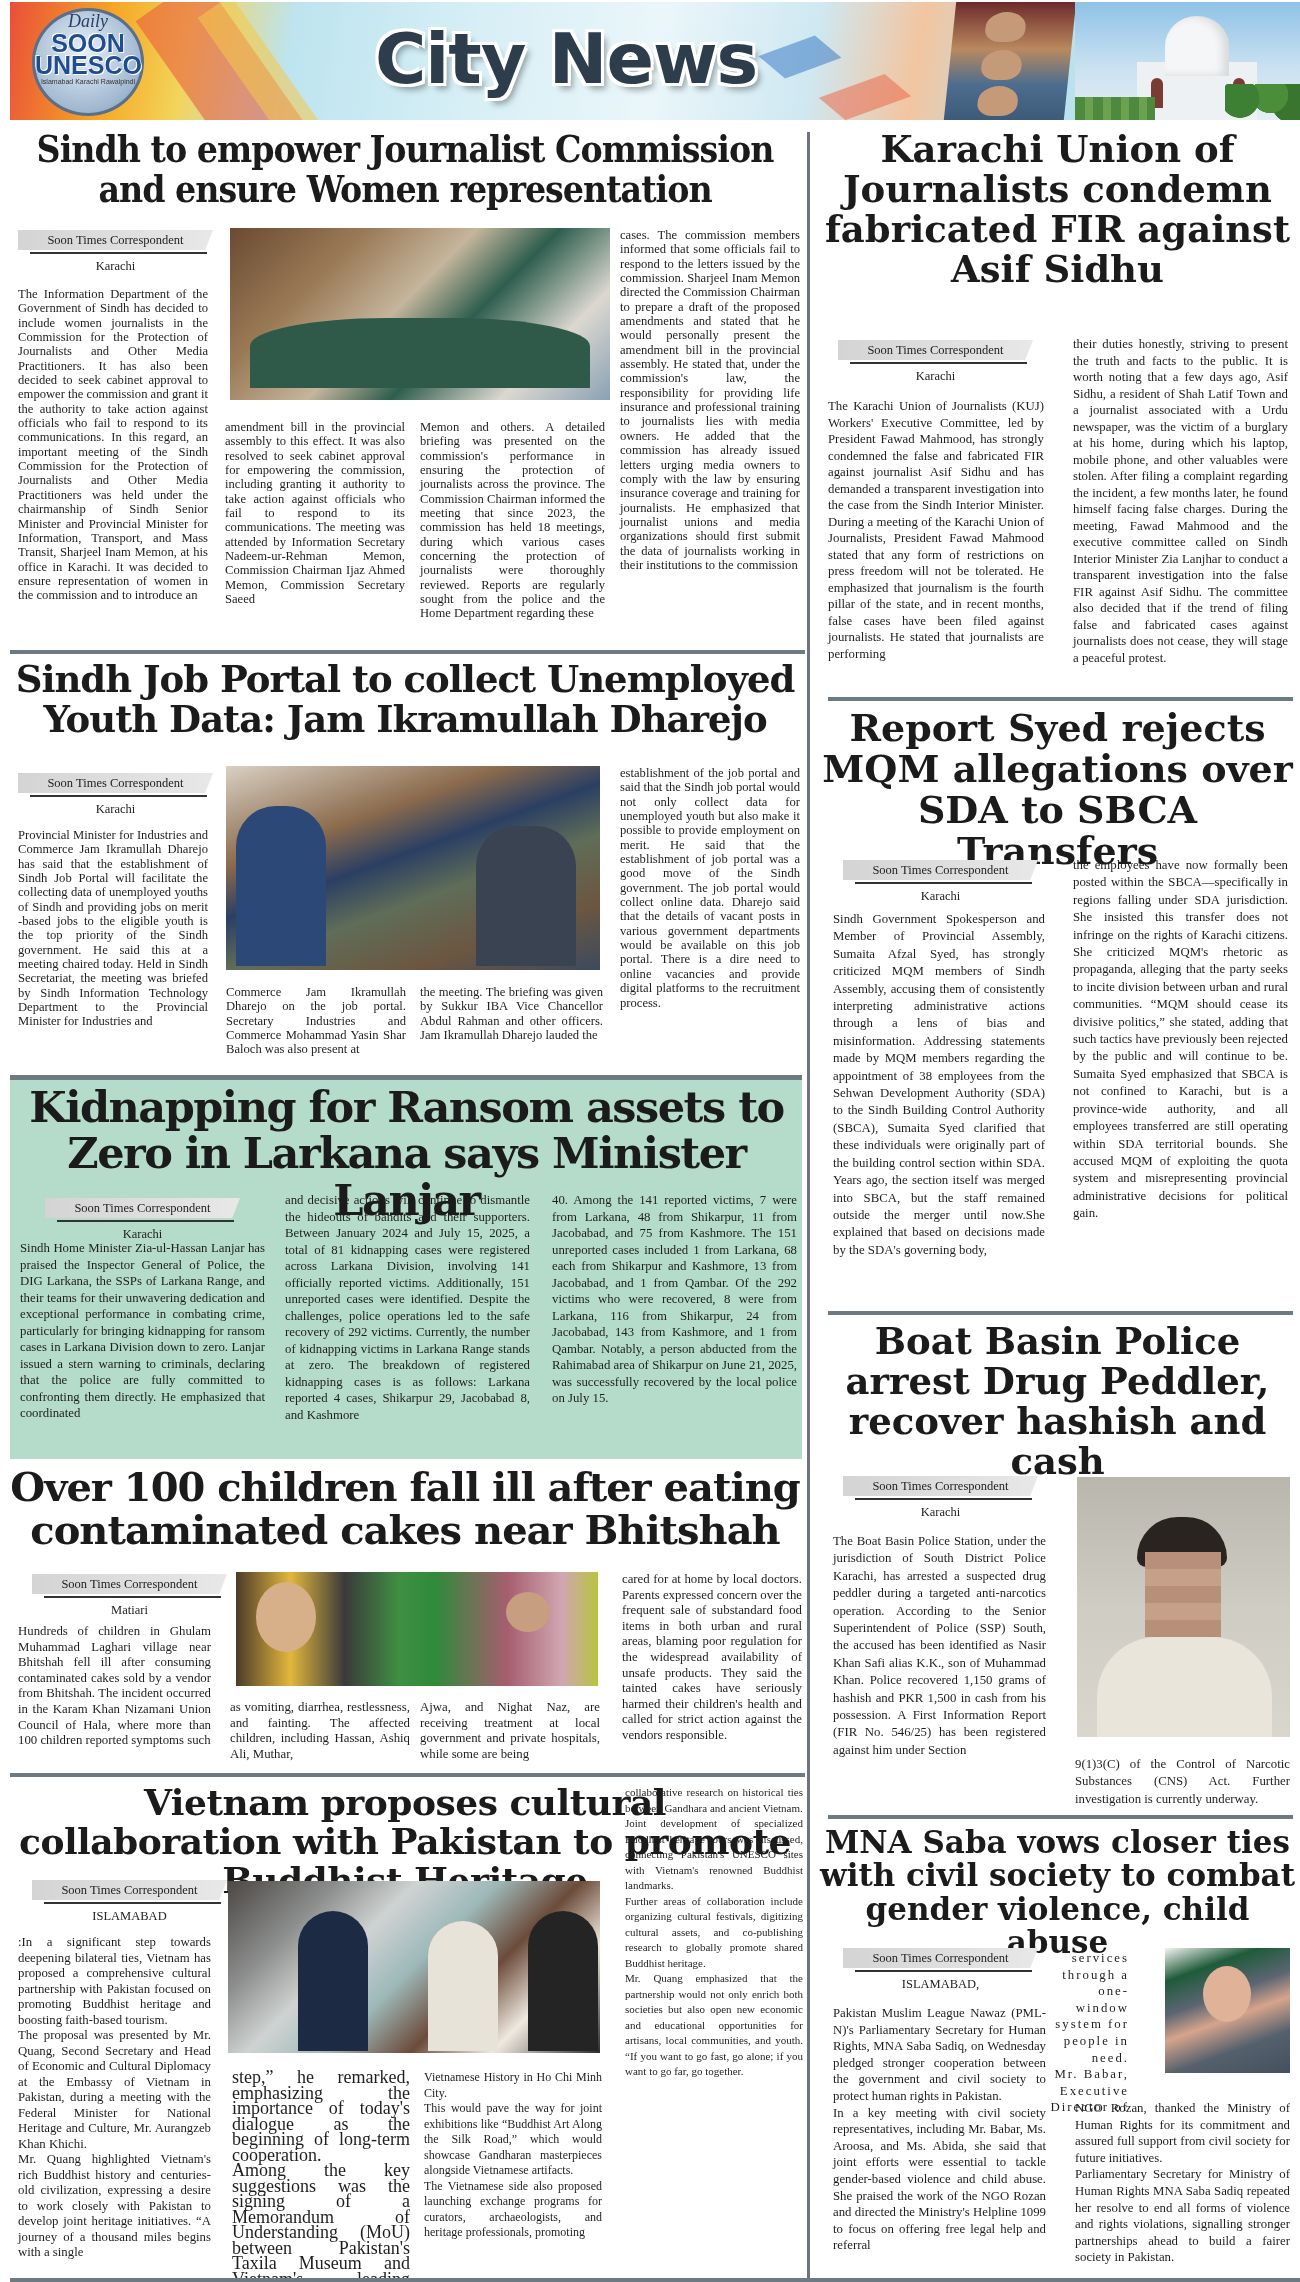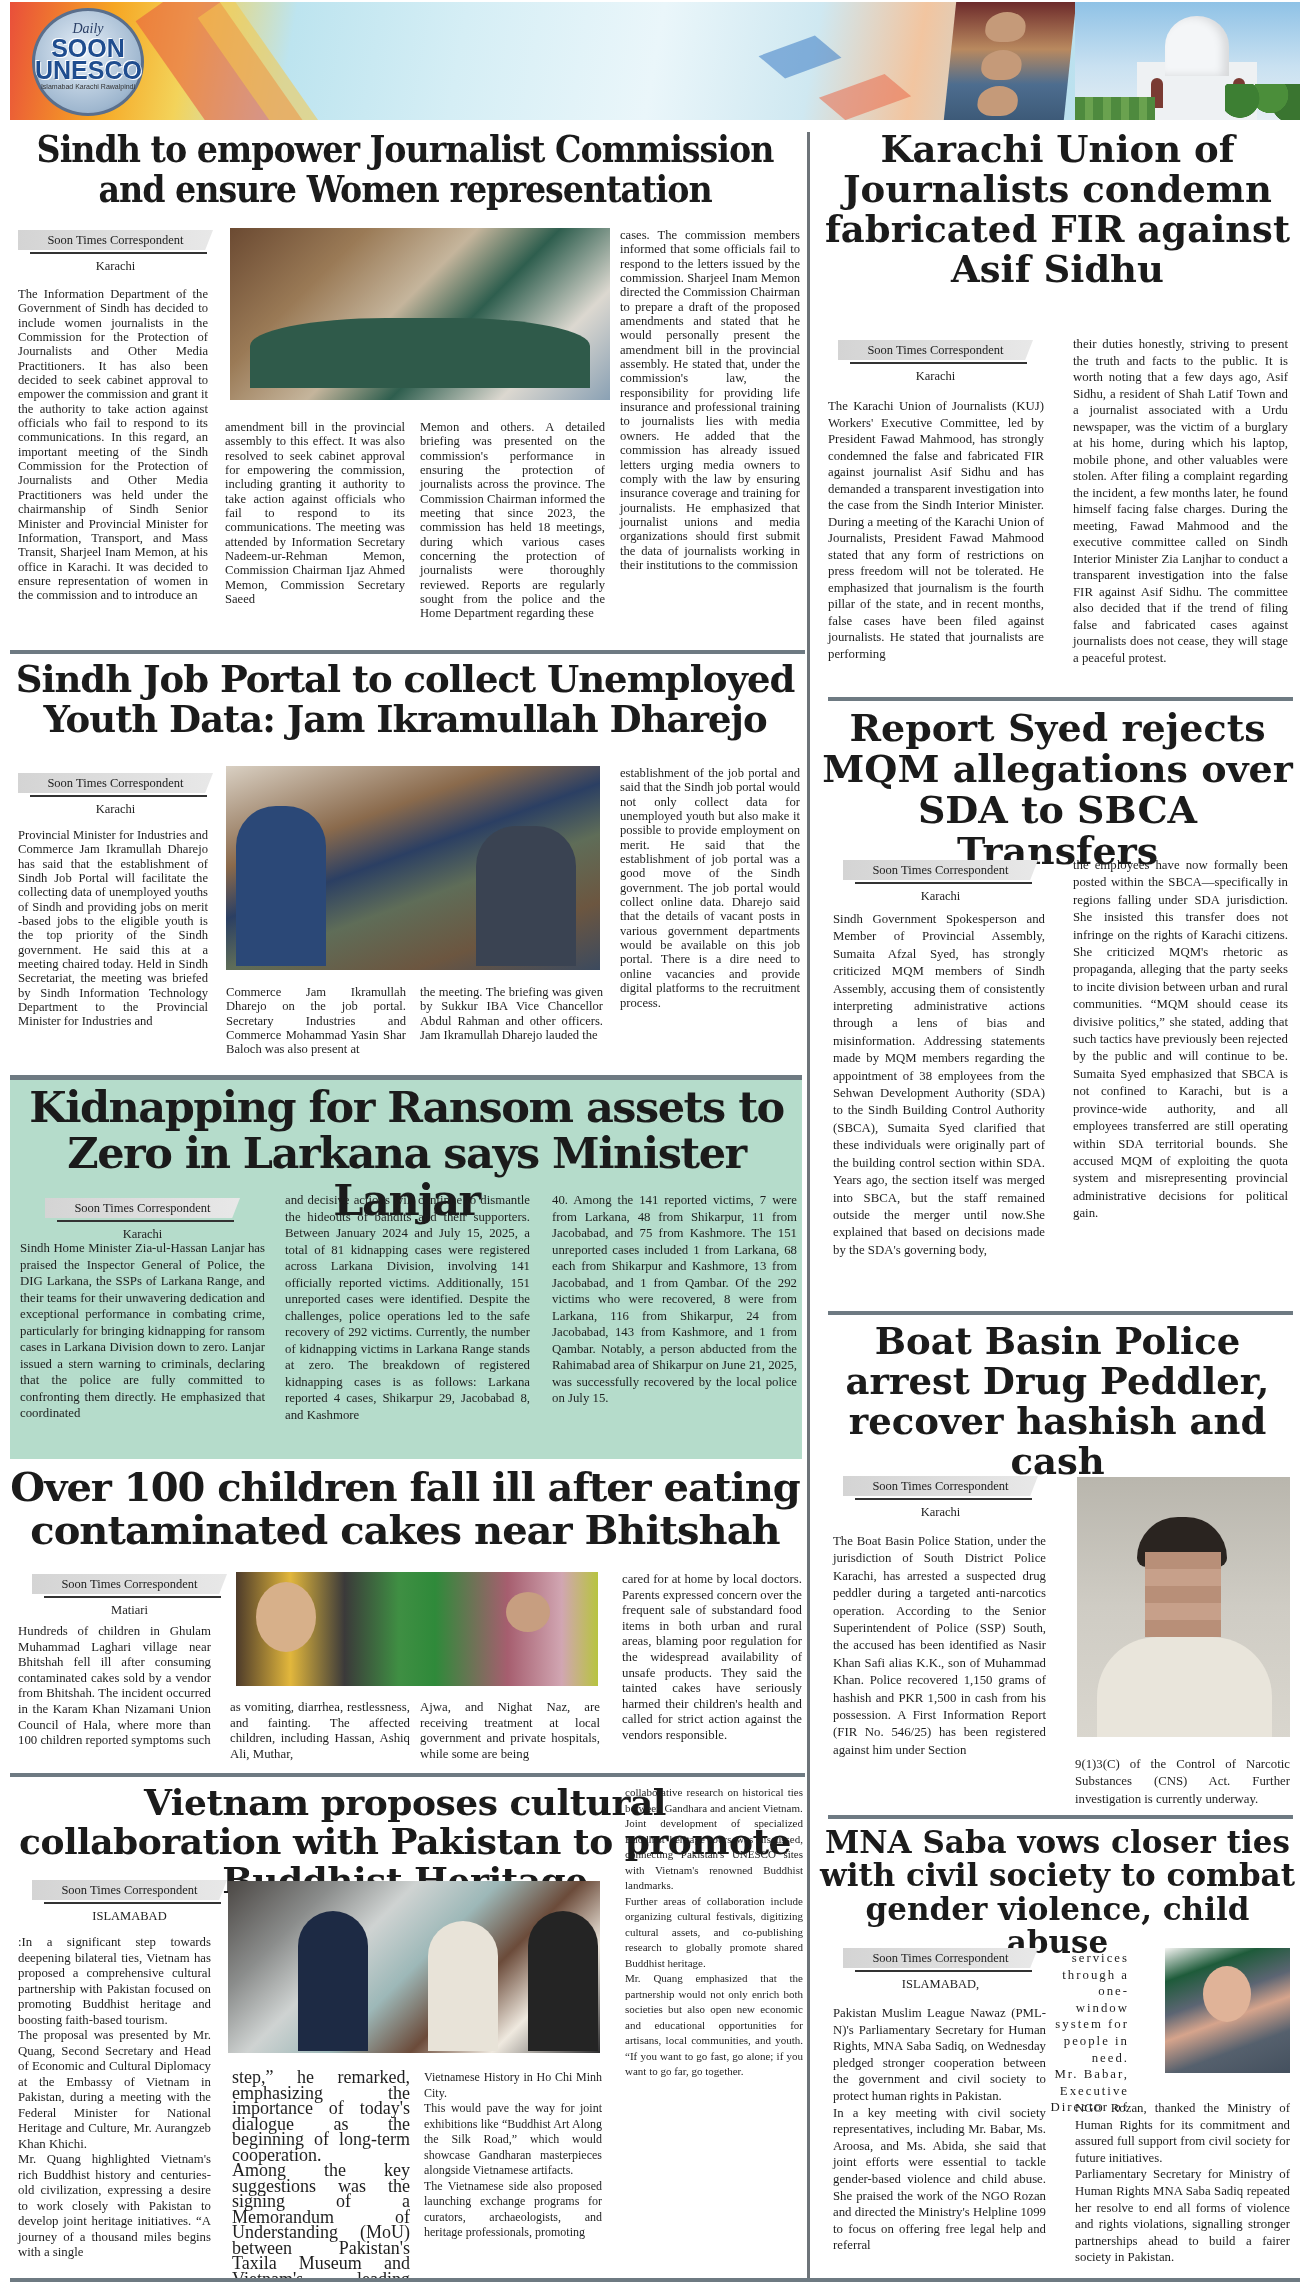--- a/index.html
+++ b/index.html
@@ -2,21 +2,21 @@
 <html><head>
 <meta charset="utf-8">
 <style>
 *{box-sizing:border-box;margin:0;padding:0}
 html,body{width:1300px;background:#fff}
 body{font-family:"Liberation Serif","DejaVu Serif",serif;color:#1a1a1a;position:relative;height:2282px;overflow:hidden}
 .masthead{position:absolute;left:10px;top:2px;width:1290px;height:118px;overflow:hidden;
  background:linear-gradient(100deg,#e94f3a 0%,#f6a623 8%,#f3d35a 14%,#bde4ef 22%,#d5eef5 35%,#eaf6fa 50%,#cfe8f1 62%,#f2c5a0 70%,#b8e0ee 80%,#dbe9f3 100%)}
 .masthead .stripe{position:absolute;transform:rotate(-35deg);opacity:.55}
 .logo-circle{position:absolute;left:22px;top:6px;width:112px;height:108px;border-radius:50%;background:radial-gradient(circle at 45% 40%,#e8f1fa,#9fb7cf 70%,#6a86a5);border:3px solid #5a6f8c;text-align:center;font-family:"Liberation Sans",sans-serif}
-.logo-daily{font-style:italic;font-size:14px;color:#2a3f66;margin-top:10px;font-family:"Liberation Serif",serif}
+.logo-daily{font-style:italic;font-size:18px;color:#2a3f66;font-family:"Liberation Serif",serif}
 .logo-soon,.logo-times{font-weight:bold;font-size:25px;color:#1f4d8f;line-height:22px;text-shadow:1px 1px 0 #fff,-1px -1px 0 #fff}
 .logo-sub{font-size:7px;color:#333;margin-top:2px}
 .city-title{position:absolute;left:365px;top:16px;font-family:"DejaVu Sans",sans-serif;font-weight:bold;font-size:70px;color:#2d3d4c;letter-spacing:-1px;text-shadow:3px 3px 0 #fff,-3px -3px 0 #fff,3px -3px 0 #fff,-3px 3px 0 #fff,5px 6px 6px rgba(0,0,0,.35)}
 .portrait-strip{position:absolute;left:940px;top:0;width:120px;height:118px;background:linear-gradient(180deg,#6d2b2b,#b9895f 40%,#4d6d8f 70%,#3d5a78);transform:skewX(-6deg)}
 .portrait-strip .face{position:absolute;left:32px;width:40px;height:30px;border-radius:50% 50% 40% 40%;background:#c59a79}
 .mausoleum{position:absolute;left:1065px;top:0;width:225px;height:118px;background:linear-gradient(180deg,#8fc2e6 0%,#c9e1f1 55%,#e5eef4 100%)}
 .mausoleum .dome{position:absolute;left:90px;top:14px;width:64px;height:60px;background:#f4f6f8;border-radius:50% 50% 0 0;box-shadow:inset -6px 0 10px rgba(0,0,0,.12)}
 .mausoleum .base{position:absolute;left:62px;top:60px;width:120px;height:58px;background:#eef1f3}
 .mausoleum .arch{position:absolute;top:76px;width:12px;height:30px;background:#7a3b33;border-radius:6px 6px 0 0}
 .mausoleum .trees{position:absolute;left:150px;top:82px;width:75px;height:36px;background:radial-gradient(circle at 20% 40%,#3d7f33 30%,transparent 31%),radial-gradient(circle at 60% 30%,#4b8e3a 35%,transparent 36%),radial-gradient(circle at 90% 50%,#3a7530 30%,transparent 31%)}
@@ -40,20 +40,21 @@
   <div class="stripe" style="left:170px;top:-20px;width:80px;height:180px;background:#e5553f"></div>
   <div class="stripe" style="left:230px;top:-10px;width:40px;height:160px;background:#f4c84a"></div>
   <div class="stripe" style="left:760px;top:40px;width:60px;height:30px;background:#3d7cc4;transform:rotate(-20deg) skewX(30deg)"></div>
   <div class="stripe" style="left:820px;top:80px;width:70px;height:30px;background:#e96a4a;transform:rotate(-20deg) skewX(30deg)"></div>
   <div class="logo-circle">
     <div class="logo-daily">Daily</div>
     <div class="logo-soon">SOON</div>
     <div class="logo-times">UNESCO</div>
     <div class="logo-sub">Islamabad  Karachi  Rawalpindi</div>
   </div>
+  <div class="city-title">City News</div>
   <div class="portrait-strip">
     <div class="face" style="top:10px"></div>
     <div class="face" style="top:48px"></div>
     <div class="face" style="top:84px"></div>
   </div>
   <div class="mausoleum">
     <div class="base"></div>
     <div class="dome"></div>
     <div class="arch" style="left:76px"></div>
     <div class="arch" style="left:158px"></div>

